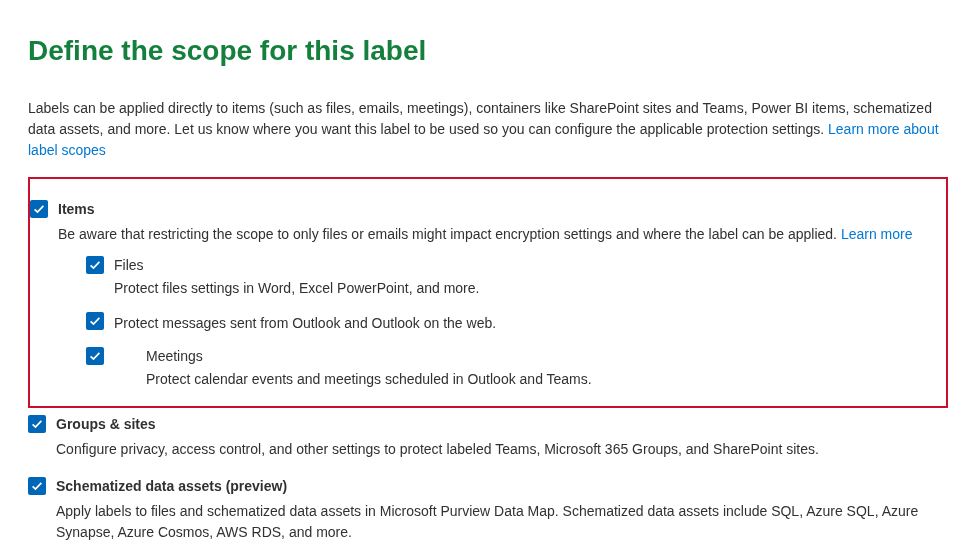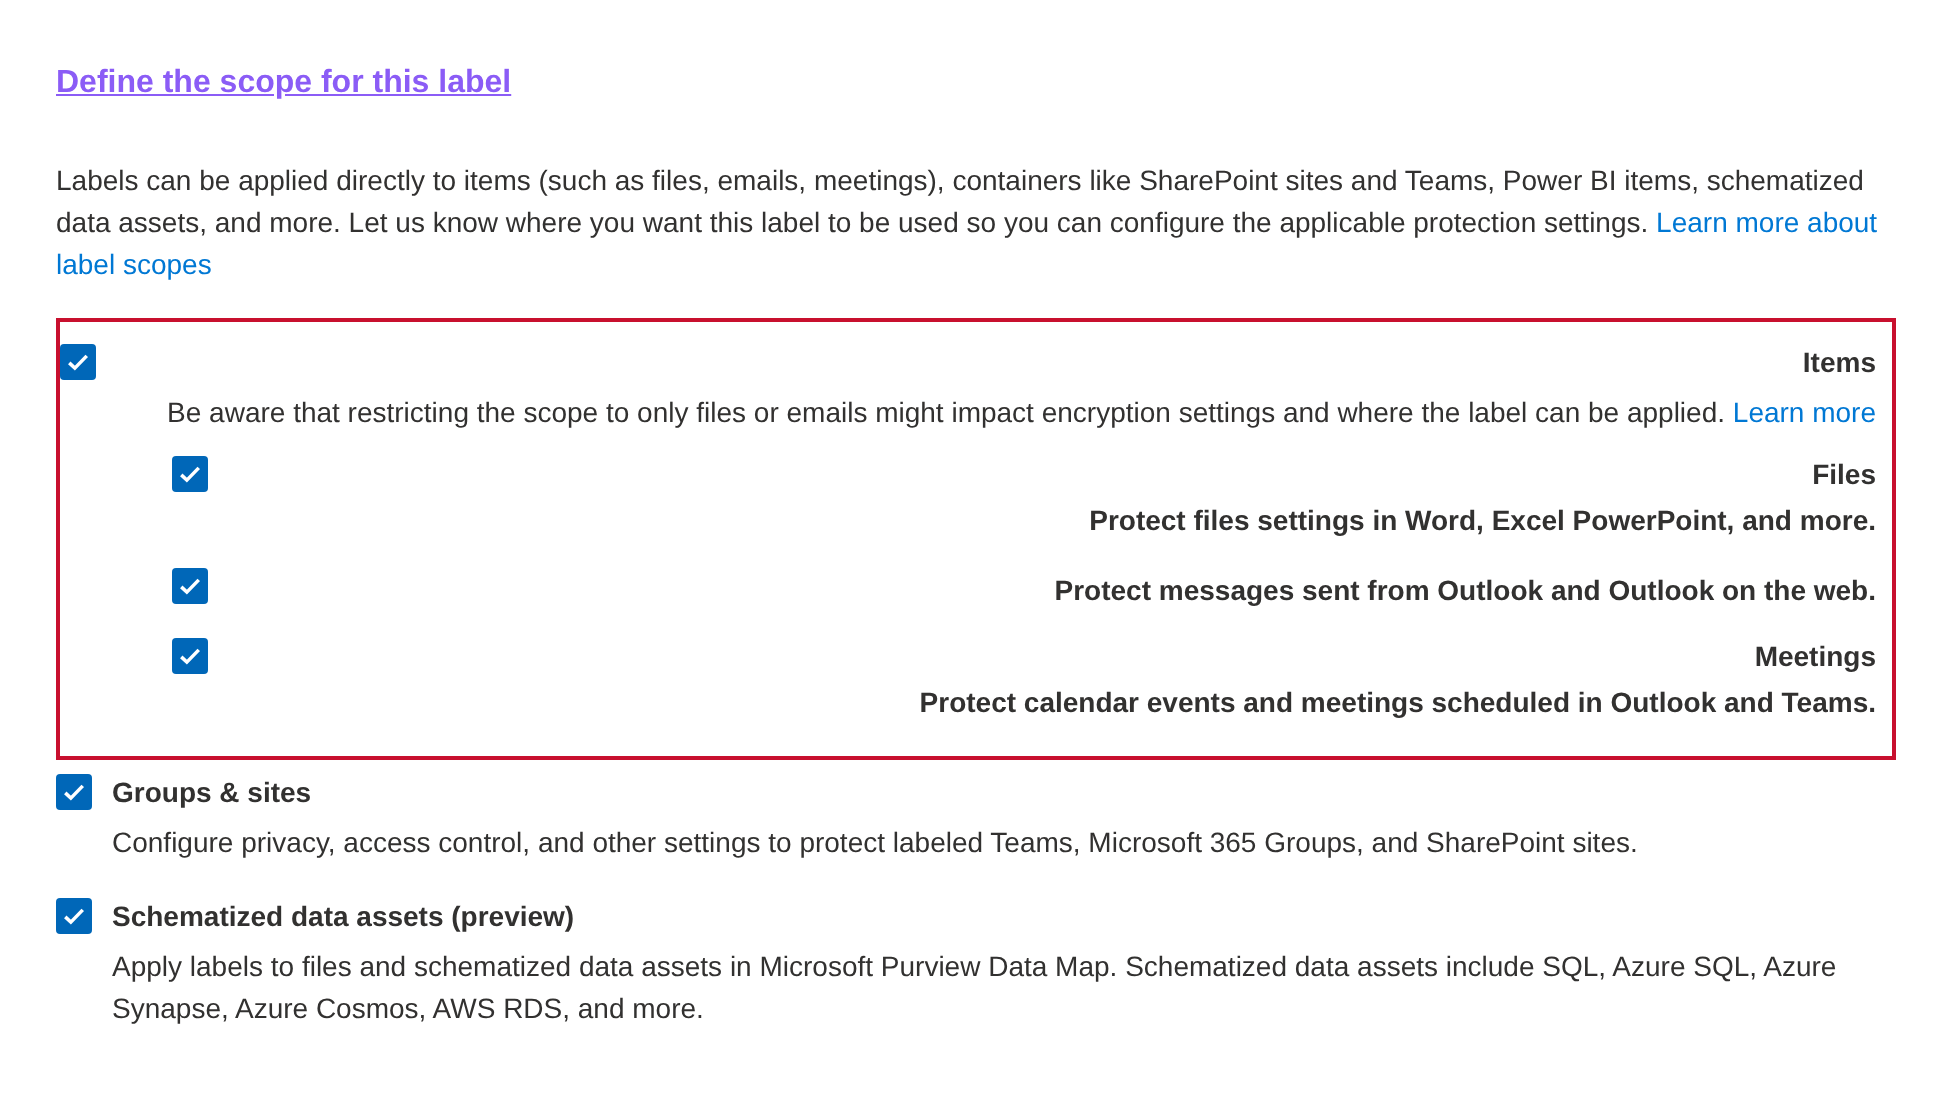--- a/index.html
+++ b/index.html
@@ -10,42 +10,40 @@
     body {
       font-family: 'Segoe UI', -apple-system, BlinkMacSystemFont, sans-serif;
       color: #323130;
       background: #ffffff;
       padding: 30px 28px;
       font-size: 14px;
       line-height: 1.5;
       width: 976px;
     }
     h1 {
-      font-size: 16px;
+      font-size: 28px;
       font-weight: 700;
-      color: #8b5cf6;
+      color: #15803d;
       margin-bottom: 26px;
-      text-decoration: underline;
     }
     .intro {
       font-size: 14px;
       color: #323130;
       margin-bottom: 16px;
       max-width: 920px;
     }
     .link {
       color: #0078d4;
       text-decoration: none;
       cursor: pointer;
     }
     .highlight-box {
       border: 2px solid #c8102e;
-      padding: 10px 8px 10px 0;
+      padding: 20px 8px 10px 0;
       margin-bottom: 0;
-      text-align: right;
     }
     .scope-item {
       display: flex;
       align-items: flex-start;
       margin-bottom: 4px;
     }
     .checkbox {
       width: 18px;
       height: 18px;
       background: #0067b8;
@@ -78,21 +76,20 @@
       max-width: 880px;
     }
     .sub-items {
       margin-left: 28px;
       margin-top: 10px;
     }
     .sub-item {
       display: flex;
       align-items: flex-start;
       margin-bottom: 12px;
-      font-weight: bold;
     }
     .sub-content {
       flex: 1;
     }
     .sub-label {
       font-size: 14px;
       color: #323130;
     }
     .sub-desc {
       font-size: 14px;
@@ -144,21 +141,21 @@
           <div class="checkbox">
             <svg viewBox="0 0 16 16">
                 <path fill="none" stroke="#fff" stroke-width="2" d="M3 8.5 L6.2 11.5 L13 4.5"></path>
               </svg>
           </div>
           <div class="sub-content">
             <div class="sub-desc">Protect messages sent from Outlook and Outlook on the web.</div>
           </div>
         </div>
 
-        <div class="sub-item" style="margin-bottom:2px;">
+        <div class="sub-item" style="margin-bottom:2px;gap:32px;">
           <div class="checkbox">
             <svg viewBox="0 0 16 16">
                 <path fill="none" stroke="#fff" stroke-width="2" d="M3 8.5 L6.2 11.5 L13 4.5"></path>
               </svg>
           </div>
           <div class="sub-content">
             <div class="sub-label">Meetings</div>
             <div class="sub-desc">Protect calendar events and meetings scheduled in Outlook and Teams.</div>
           </div>
         </div>

